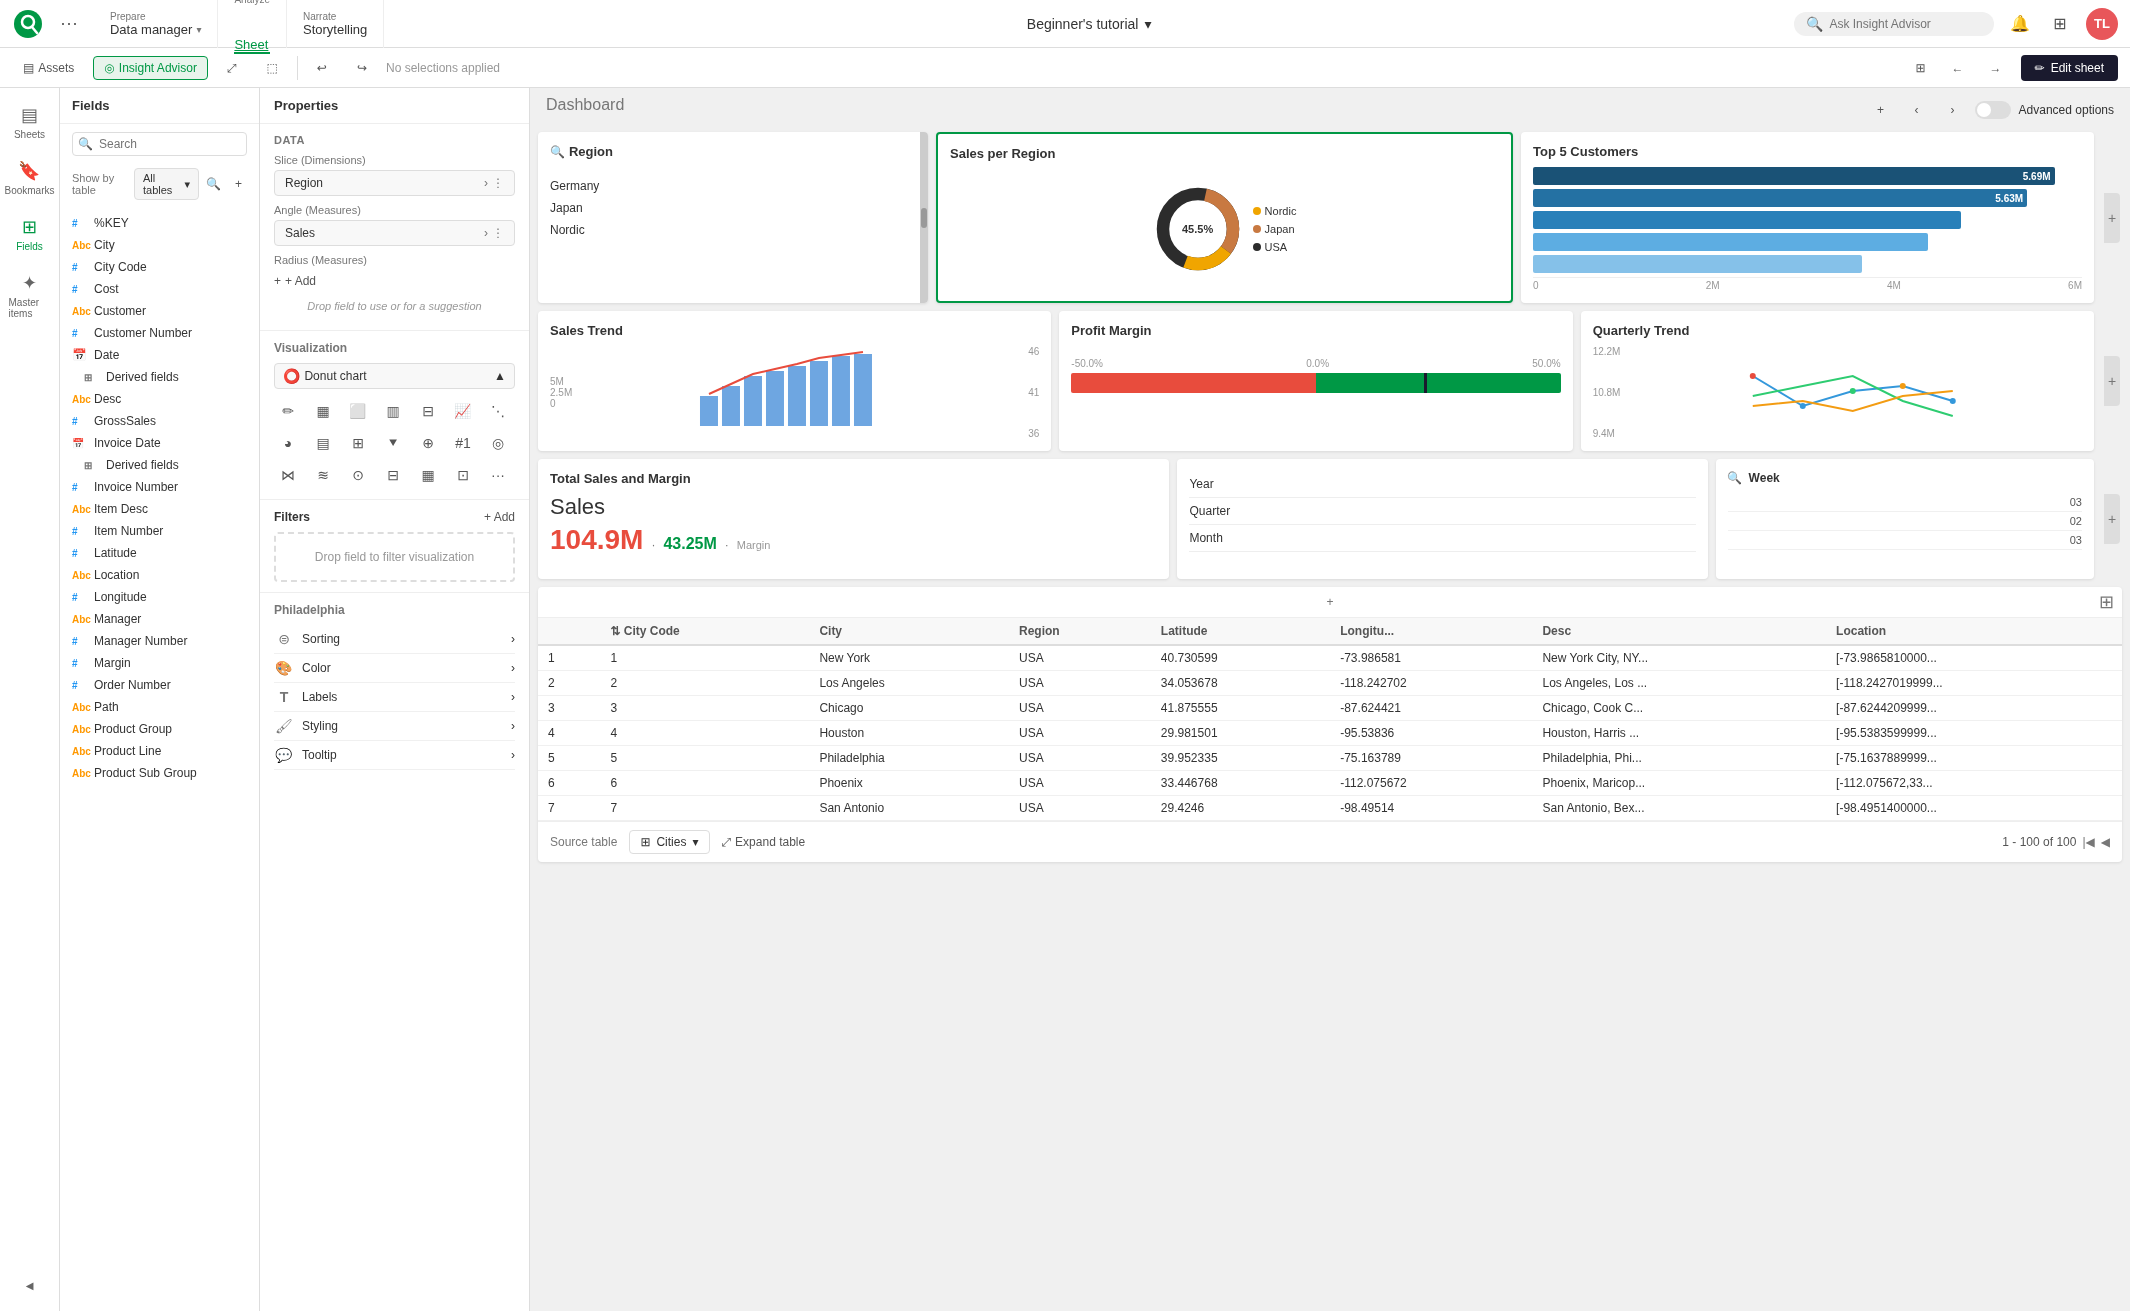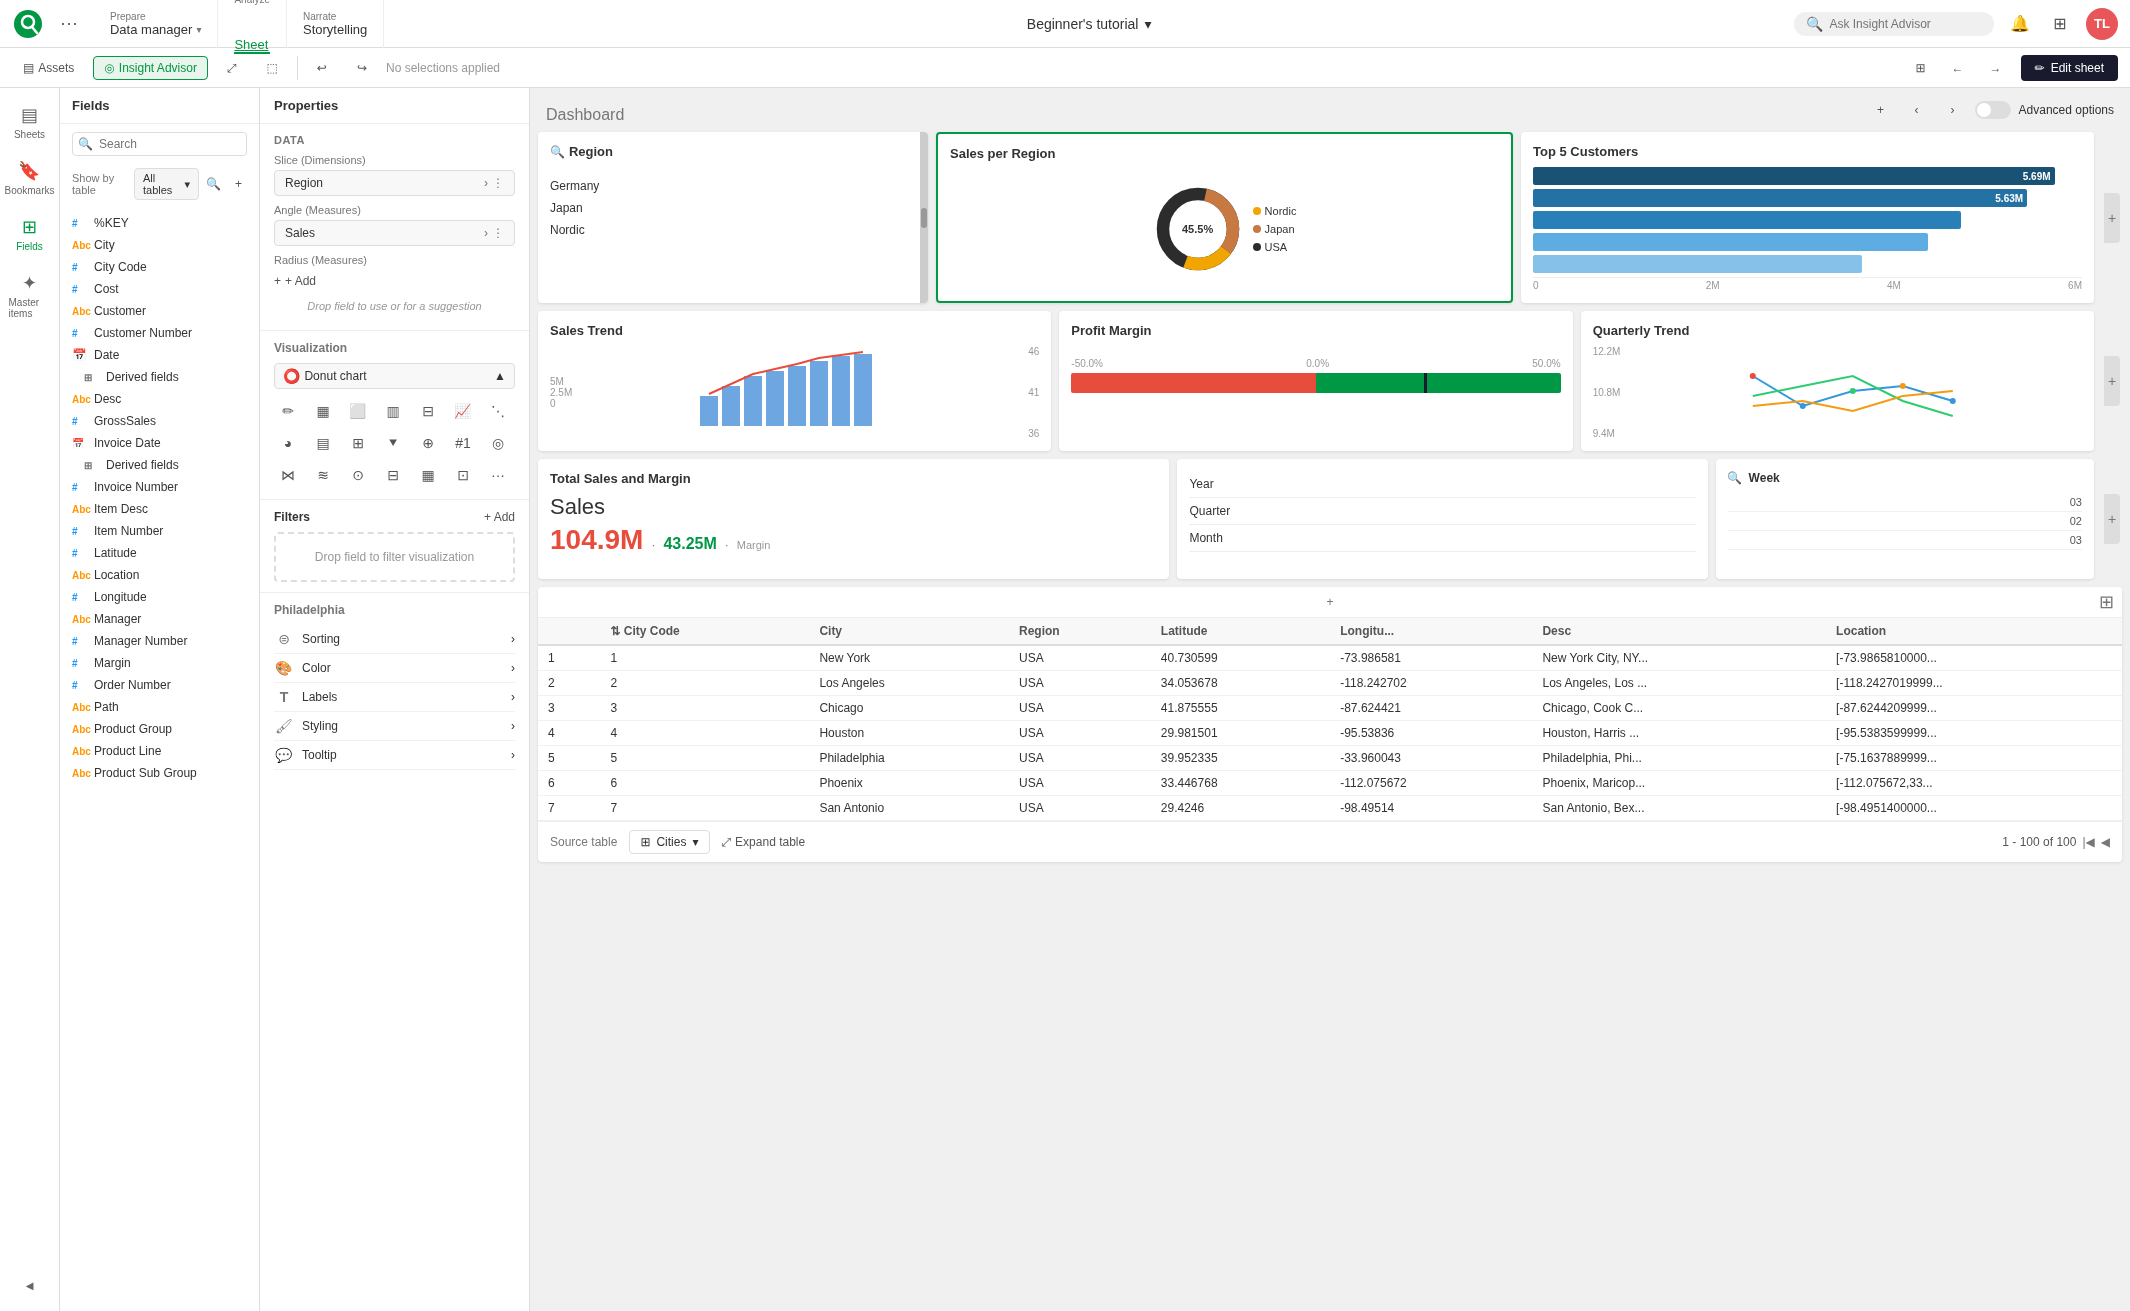--- a/index.html
+++ b/index.html
@@ -90,21 +90,21 @@
 
     
     .presentation-section { padding: 10px 14px; }
     .pres-title { font-size: 12px; color: #777; font-weight: 600; margin-bottom: 8px; }
     .pres-item { display: flex; align-items: center; justify-content: space-between; padding: 6px 0; cursor: pointer; border-bottom: 1px solid #f0f0f0; }
     .pres-item-left { display: flex; align-items: center; gap: 8px; font-size: 12px; }
     .pres-item-icon { font-size: 14px; color: #777; width: 20px; text-align: center; }
 
     
     .dashboard-area { flex: 1; background: #f0f0f0; overflow: auto; display: flex; flex-direction: column; }
-    .dashboard-header { display: flex; align-items: flex-end; padding: 8px 16px; background: #f0f0f0; }
+    .dashboard-header { display: flex; align-items: flex-start; padding: 8px 16px; background: #f0f0f0; }
     .dashboard-title { font-size: 16px; color: #777; flex: 1; }
     .dashboard-header-actions { display: flex; align-items: center; gap: 8px; }
     .dashboard-nav-btn { width: 28px; height: 28px; display: flex; align-items: center; justify-content: center; cursor: pointer; color: #555; border-radius: 4px; }
     .advanced-options-toggle { display: flex; align-items: center; gap: 6px; font-size: 12px; color: #333; }
     .dashboard-card { background: #fff; border-radius: 4px; box-shadow: 0 1px 3px rgba(0,0,0,0.1); padding: 12px; display: flex; flex-direction: column; min-height: 140px; position: relative; }
     .card-title { font-size: 13px; font-weight: 600; color: #333; margin-bottom: 8px; }
     .card-selected { border: 2px solid #009845; }
     .region-list { margin-top: 8px; }
     .region-item { padding: 4px 0; font-size: 12px; color: #333; }
 
@@ -778,21 +778,21 @@
               <td>-95.53836</td>
               <td>Houston, Harris ...</td>
               <td>[-95.5383599999...</td>
             </tr>
             <tr>
               <td>5</td>
               <td>5</td>
               <td>Philadelphia</td>
               <td>USA</td>
               <td>39.952335</td>
-              <td>-33.960043</td>
+              <td>-75.163789</td>
               <td>Philadelphia, Phi...</td>
               <td>[-75.1637889999...</td>
             </tr>
             <tr>
               <td>6</td>
               <td>6</td>
               <td>Phoenix</td>
               <td>USA</td>
               <td>33.446768</td>
               <td>-112.075672</td>

